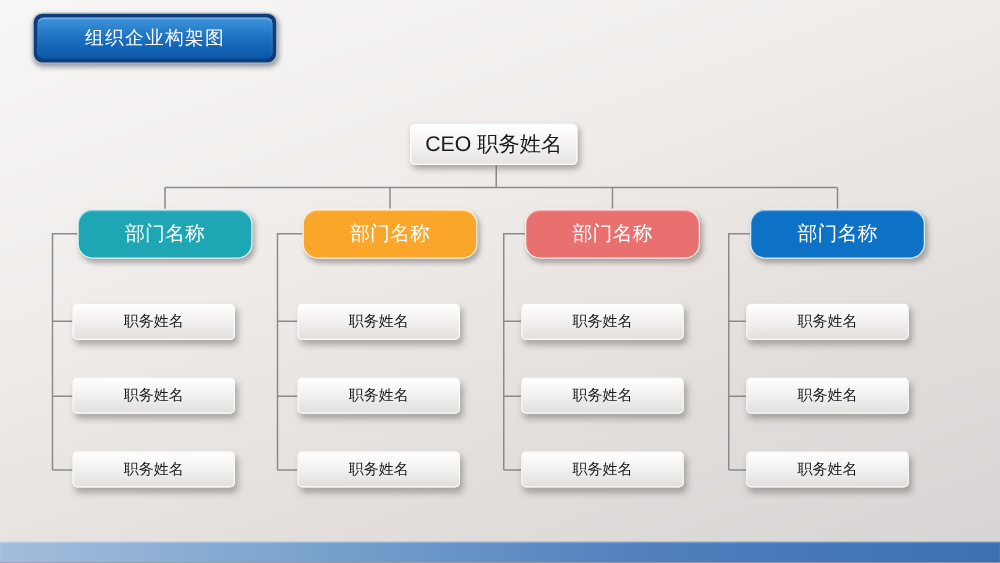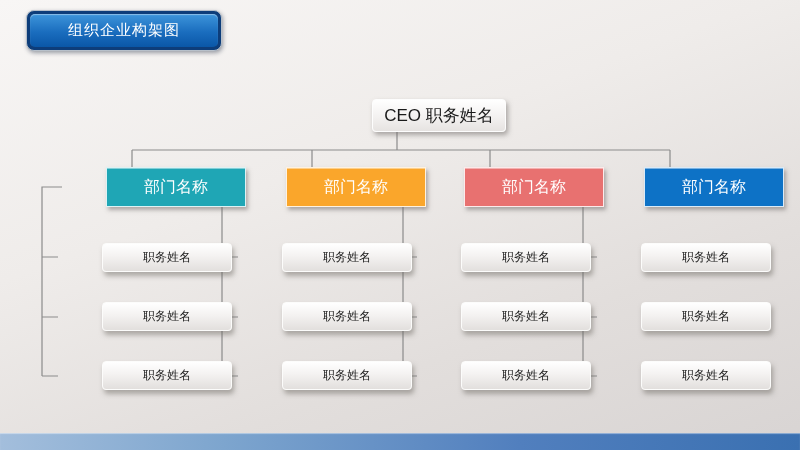--- a/index.html
+++ b/index.html
@@ -18,30 +18,30 @@
   .badge-inner{
     width:100%;height:100%;border-radius:5px;
     background:linear-gradient(180deg,#3d95db 0%,#1a6dbe 55%,#0a57a7 100%);
     box-shadow:inset 0 1px 1px rgba(255,255,255,.4);
     display:flex;align-items:center;justify-content:center;
     color:#fff;font-size:15px;letter-spacing:1px;
   }
   
   svg.connectors{position:absolute;left:0;top:0;}
   
-  .node{position:absolute;box-sizing:border-box;display:flex;align-items:center;justify-content:center;margin-left:44px;}
+  .node{position:absolute;box-sizing:border-box;display:flex;align-items:center;justify-content:center;}
   .root-box{
     left:328px;top:99px;width:134px;height:33px;
     background:linear-gradient(180deg,#ffffff 0%,#f3f1f0 55%,#e6e3e1 100%);
     border:1px solid #fdfdfd;border-radius:4px;
     box-shadow:2px 3px 5px rgba(110,105,102,.55);
     font-size:17px;color:#1a1a1a;
   }
   .dept{
-    top:167px;width:140px;height:40px;border-radius:0;
+    top:167px;width:140px;height:40px;border-radius:12px;
     border:1px solid rgba(255,255,255,.85);
     box-shadow:inset 0 1px 0 rgba(255,255,255,.45),2px 3px 4px rgba(105,100,97,.5);
     color:#fff;font-size:16px;
   }
   .dept.c1{left:62px}.dept.c2{left:242px}.dept.c3{left:420px}.dept.c4{left:600px}
   .child{
     width:130px;height:29px;border-radius:4px;
     background:linear-gradient(180deg,#ffffff 0%,#f4f2f1 45%,#e2dfdd 100%);
     border:1px solid #fcfcfb;
     box-shadow:2px 4px 5px rgba(110,105,100,.5);

